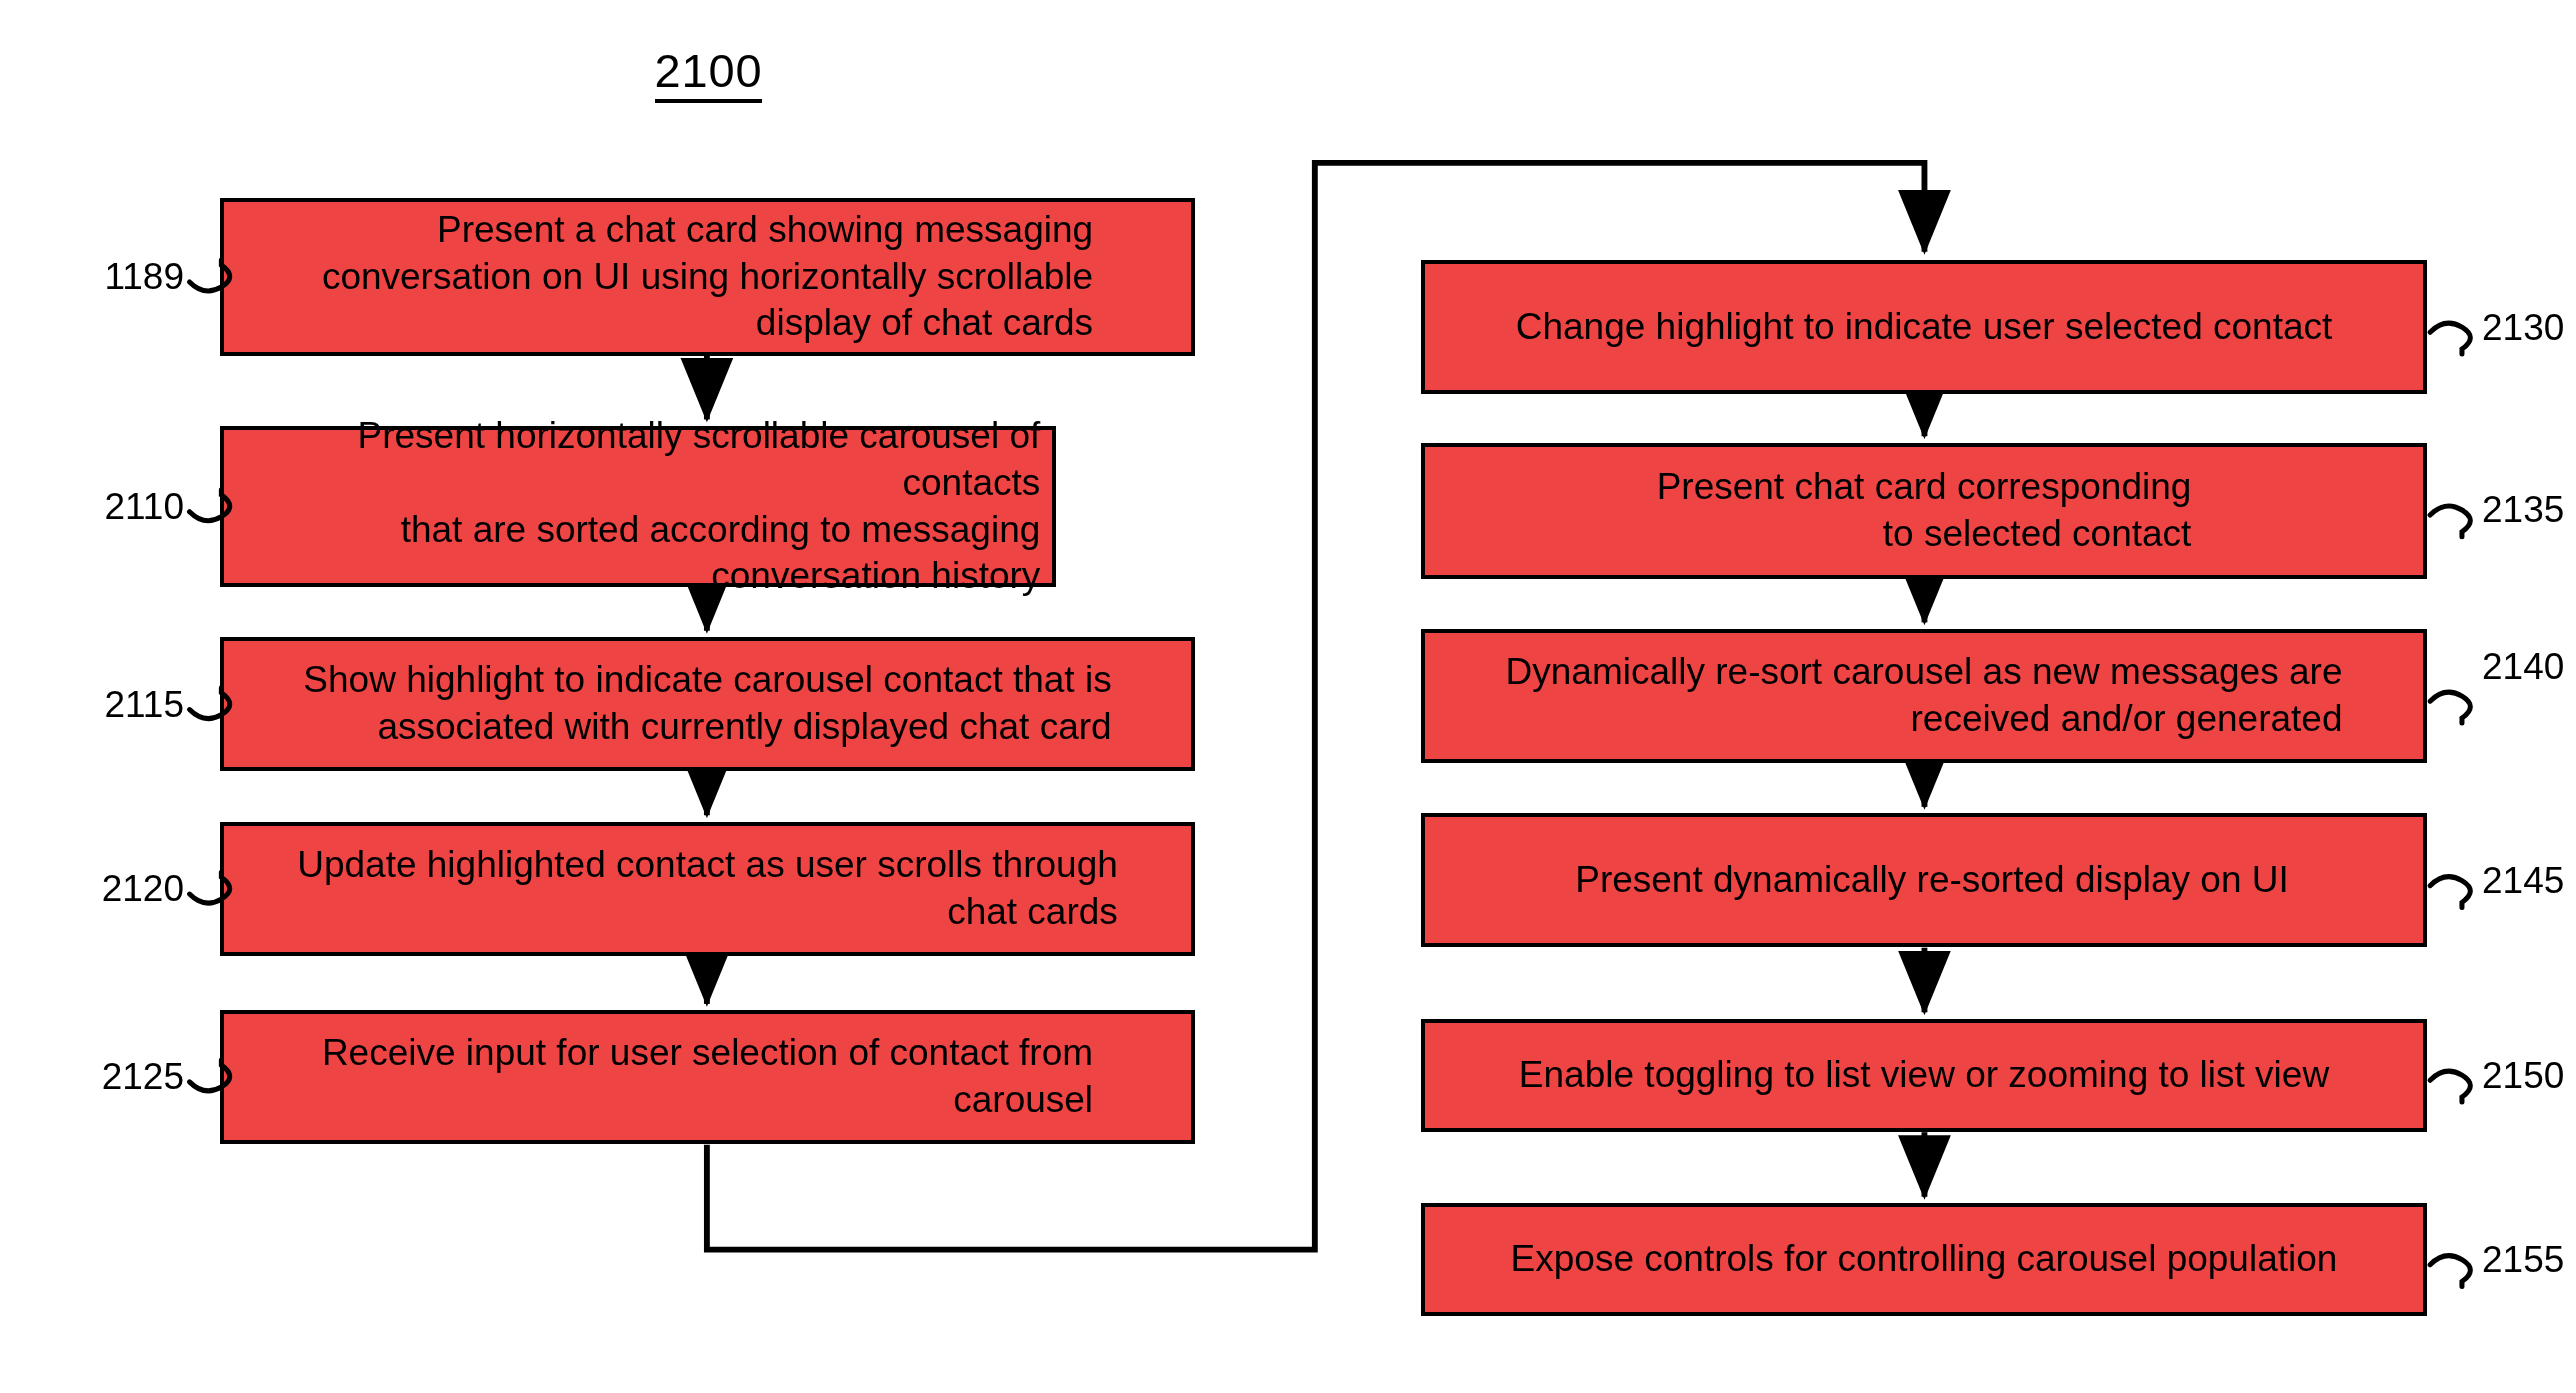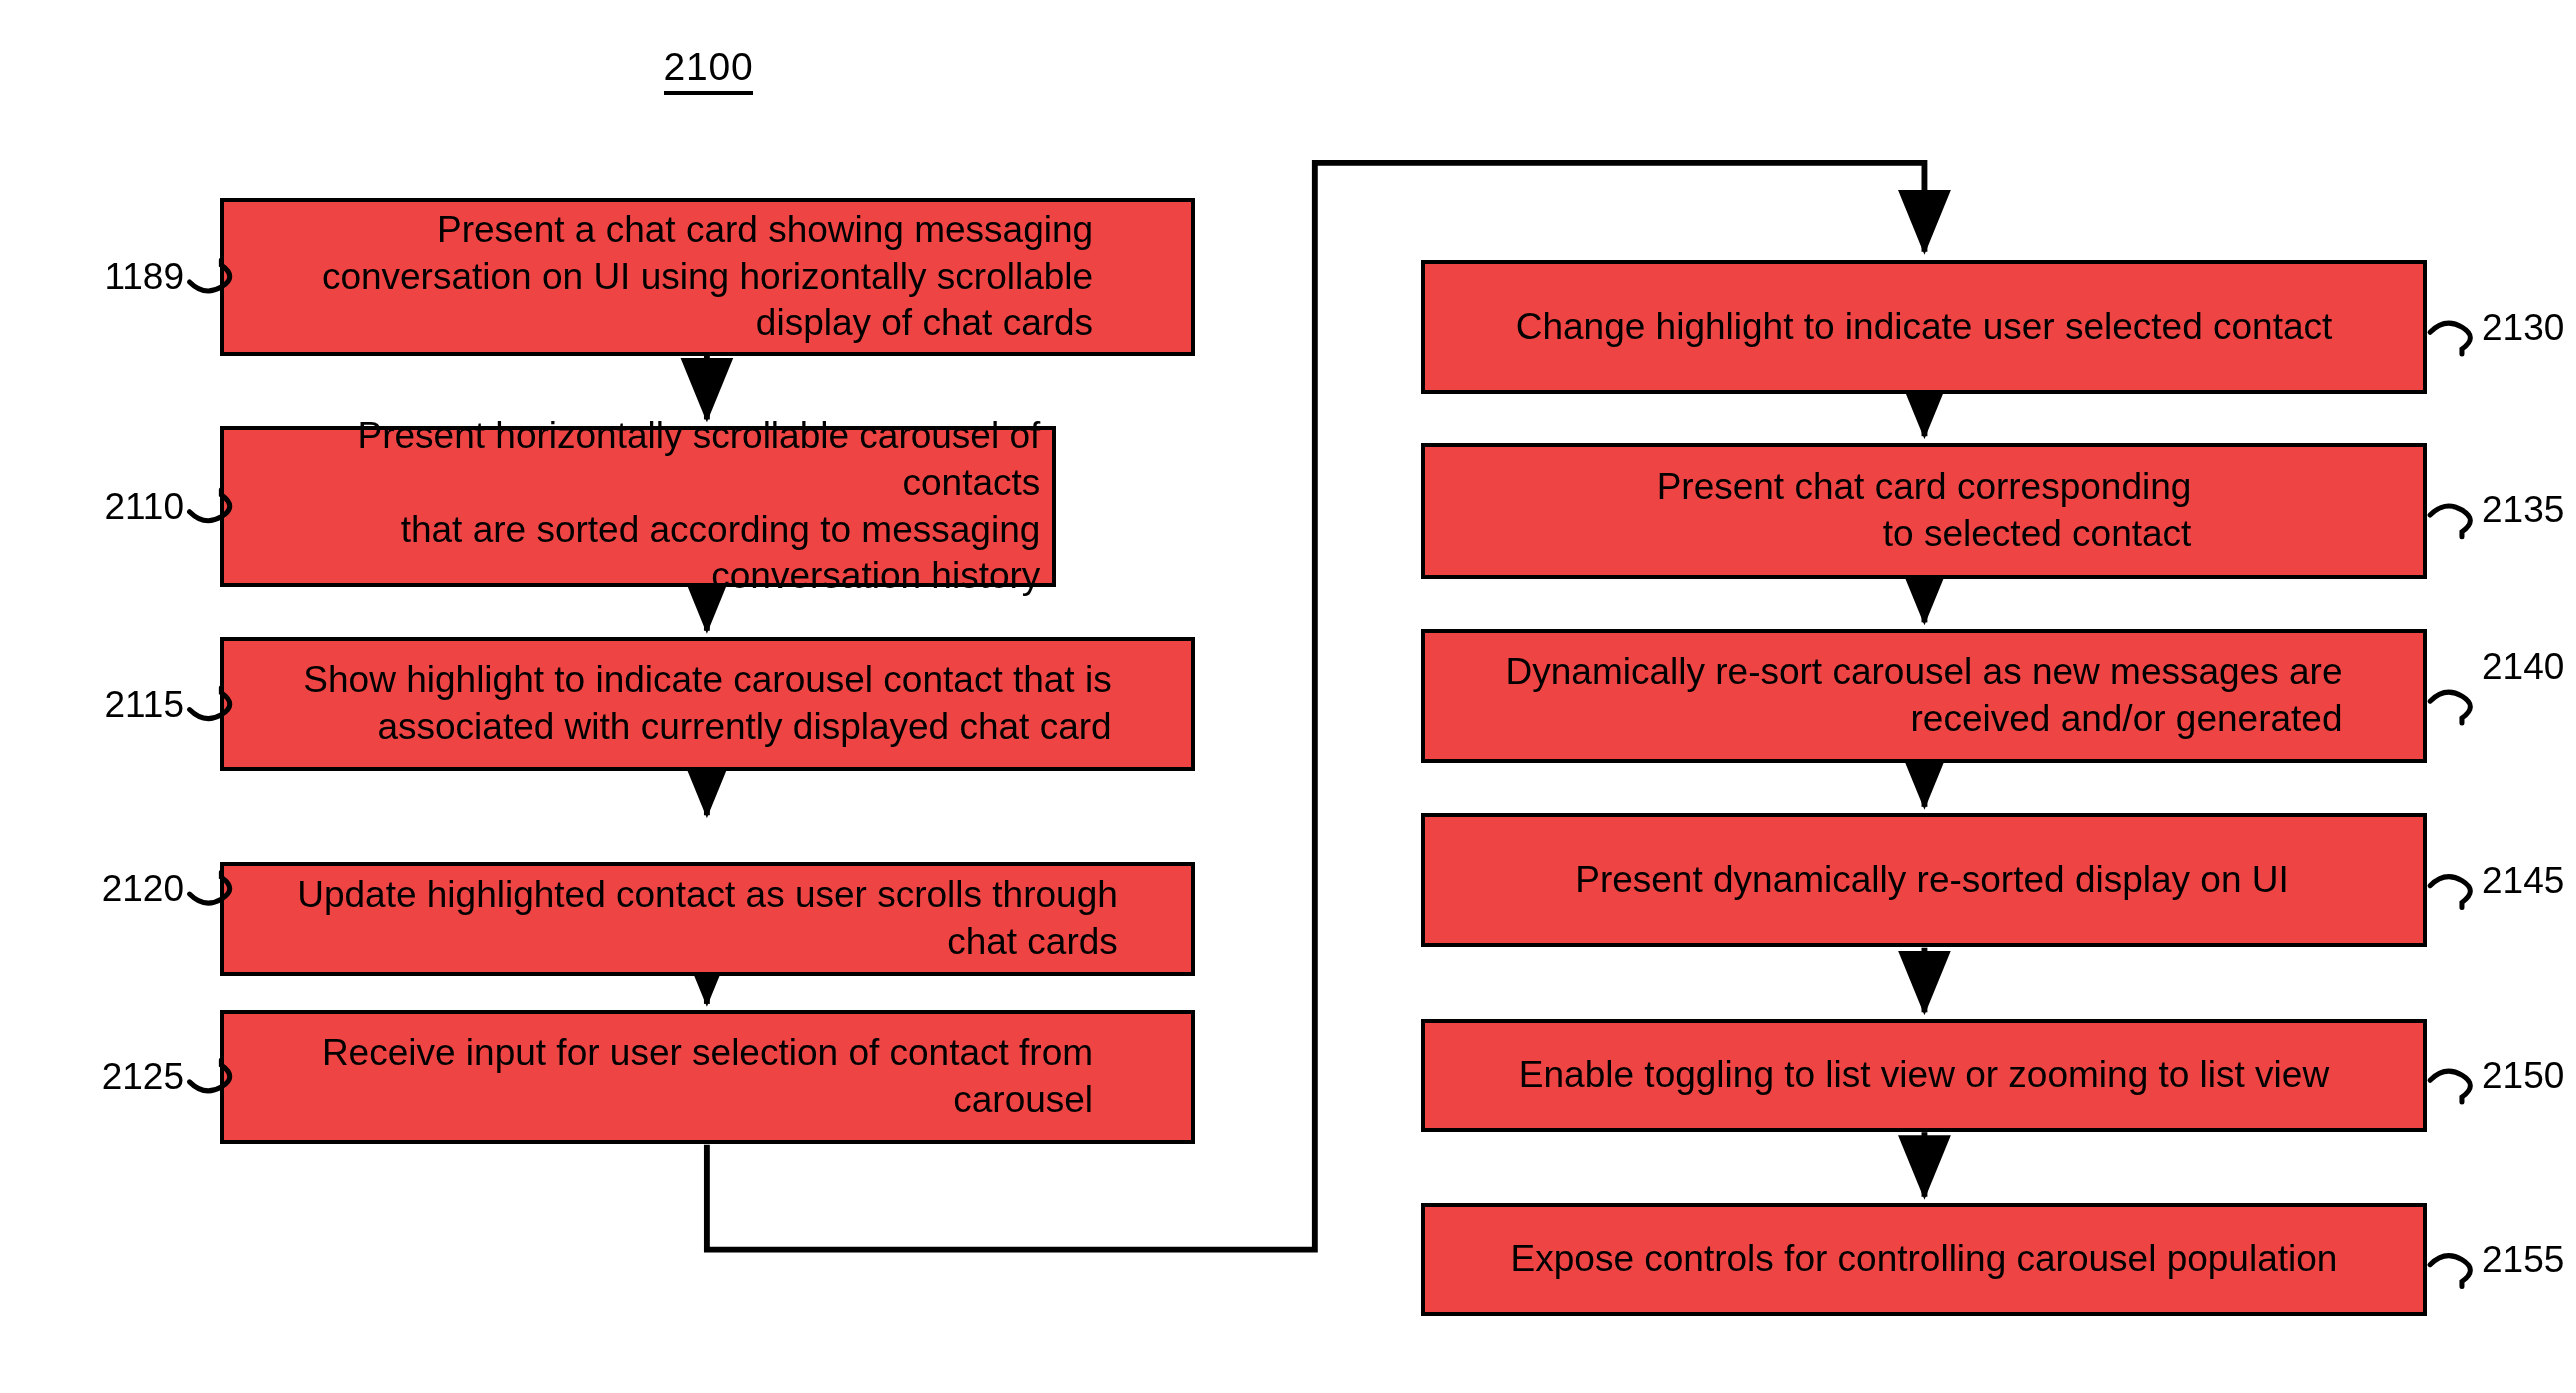--- a/index.html
+++ b/index.html
@@ -18,21 +18,21 @@
     background: #ffffff;
     overflow: hidden;
   }
   
   #figure-number {
     position: absolute;
     left: 0;
     top: 47px;
     width: 1417px;
     text-align: center;
-    font-size: 39px;
+    font-size: 47px;
     letter-spacing: 0.8px;
     line-height: 1;
     color: #000;
   }
   #figure-number .fignum-text {
     border-bottom: 4.2px solid #000;
     padding-bottom: 5px;
     display: inline-block;
   }
   
@@ -118,21 +118,21 @@
 conversation history</div>
   </div>
   <div class="refnum left-side" style="left:50px; top:488px; width:134px;">2110</div>
 
   <div class="pbox" style="left:220px; top:637px; width:975px; height:134px;">
     <div class="pbox-label">Show highlight to indicate carousel contact that is
 associated with currently displayed chat card</div>
   </div>
   <div class="refnum left-side" style="left:50px; top:686px; width:134px;">2115</div>
 
-  <div class="pbox" style="left:220px; top:822px; width:975px; height:114px;margin-top:40px;">
+  <div class="pbox" style="left:220px; top:822px; width:975px; height:134px;">
     <div class="pbox-label">Update highlighted contact as user scrolls through
 chat cards</div>
   </div>
   <div class="refnum left-side" style="left:50px; top:870px; width:134px;">2120</div>
 
   <div class="pbox" style="left:220px; top:1010px; width:975px; height:134px;">
     <div class="pbox-label">Receive input for user selection of contact from
 carousel</div>
   </div>
   <div class="refnum left-side" style="left:50px; top:1058px; width:134px;">2125</div>

